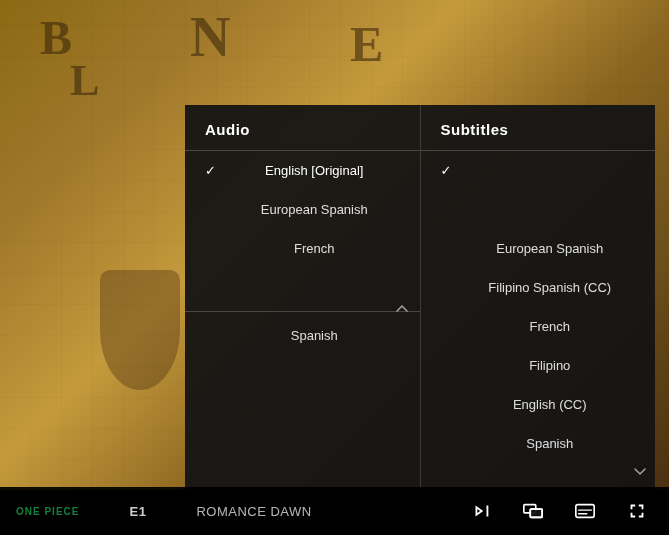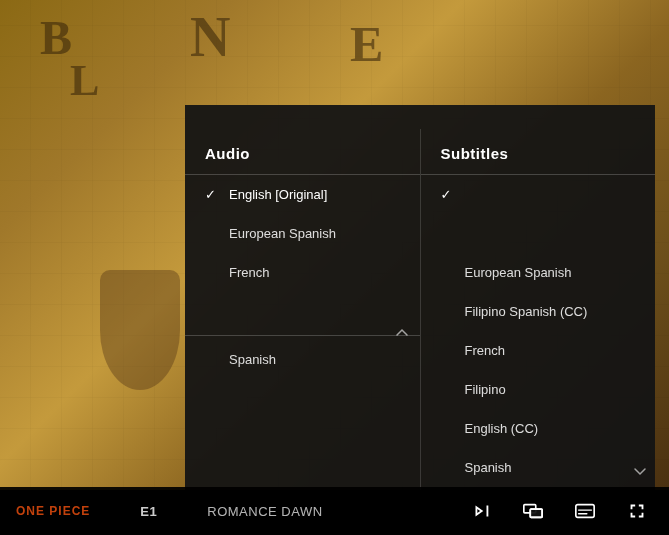--- a/index.html
+++ b/index.html
@@ -66,21 +66,20 @@
       display: flex;
       flex-direction: row;
     }
 
     .panel-section {
       flex: 1;
       display: flex;
       flex-direction: column;
       padding: 0;
       position: relative;
-      margin-top: 24px;
     }
 
     .panel-section + .panel-section {
       border-left: 1px solid rgba(255,255,255,0.15);
     }
 
     .section-header {
       padding: 16px 20px 12px;
       font-size: 15px;
       font-weight: 600;
@@ -113,20 +112,21 @@
     .option-item .check-icon {
       width: 16px;
       margin-right: 8px;
       color: #fff;
       font-size: 13px;
       flex-shrink: 0;
     }
 
     .option-item .label {
       flex: 1;
+      text-align: center;
     }
 
     .option-item.selected {
       color: #fff;
     }
 
     .scroll-arrow {
       position: absolute;
       right: 10px;
       width: 20px;
@@ -151,23 +151,23 @@
     }
 
     .show-info {
       display: flex;
       align-items: center;
       gap: 6px;
       flex: 1;
     }
 
     .show-title {
-      font-size: 12px;
+      font-size: 10px;
       font-weight: 700;
-      color: #c2410c;
+      color: #15803d;
       letter-spacing: 1px;
       text-transform: uppercase;
     }
 
     .episode-info {
       font-size: 13px;
       color: rgba(255,255,255,0.7);
       letter-spacing: 0.5px;
       padding-left: 44px;
     }

